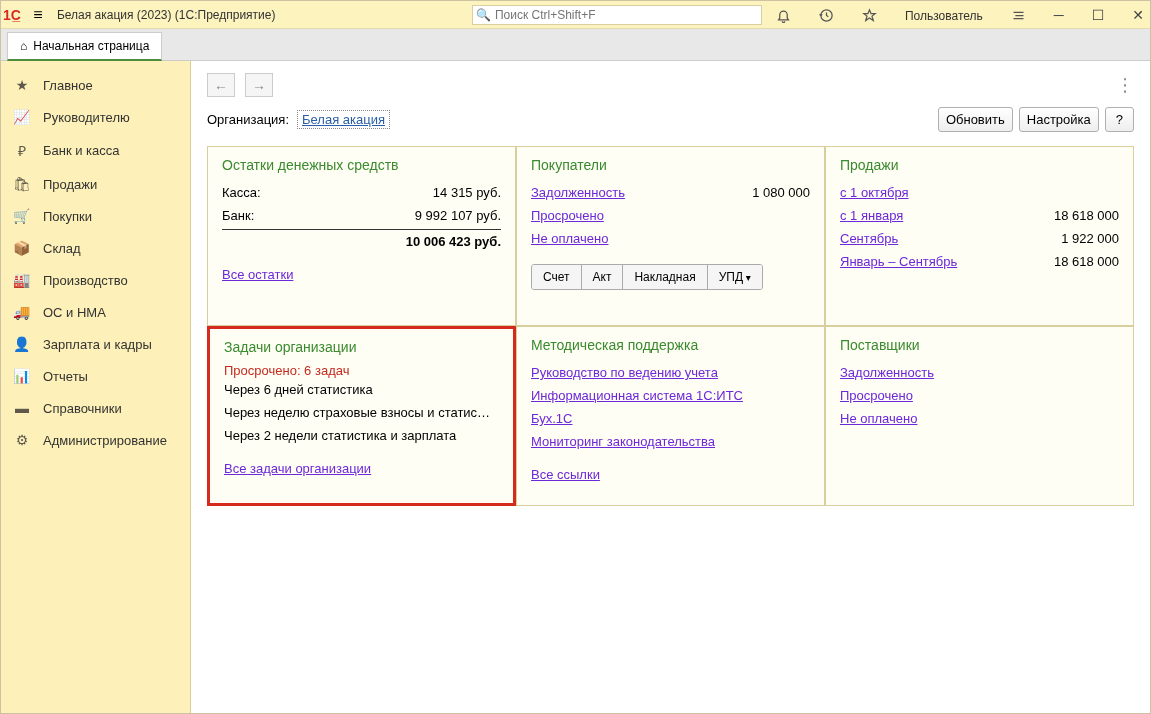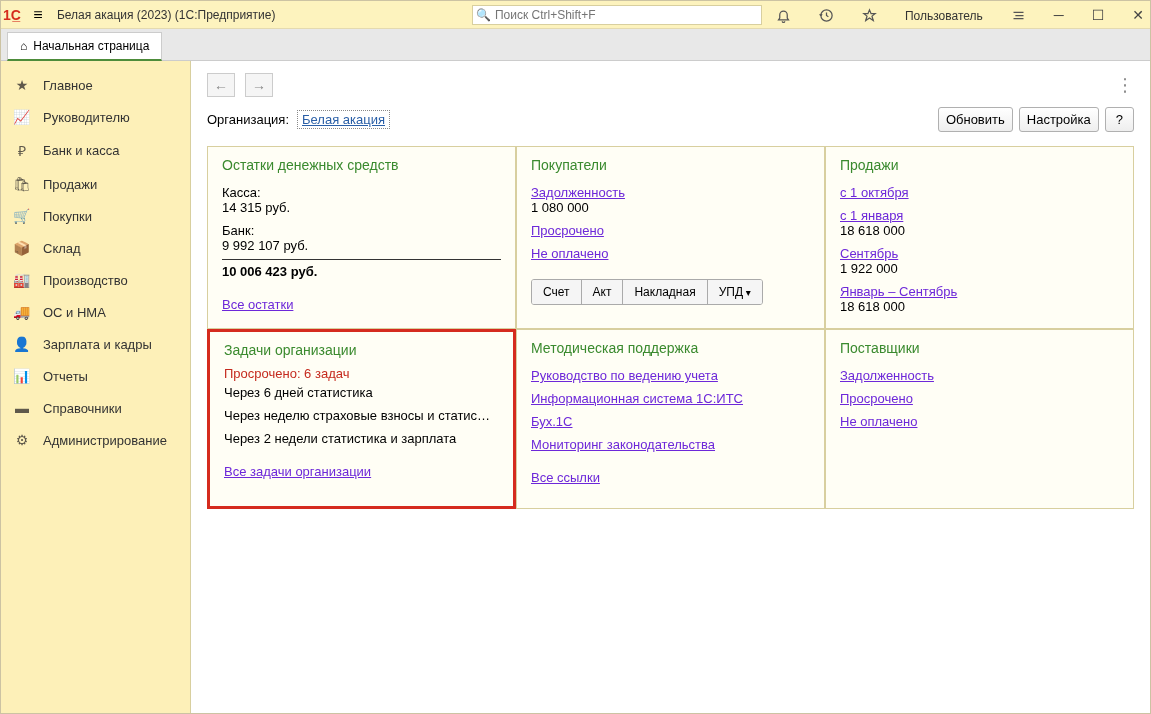--- a/index.html
+++ b/index.html
@@ -35,21 +35,21 @@
 .org-row { display: flex; align-items: center; gap: 8px; margin-bottom: 14px; }
 .org-row .label { font-size: 13px; }
 .org-row .value { font-size: 13px; color: #295ea6; border: 1px dotted #888; padding: 1px 4px; text-decoration: underline; cursor: pointer; }
 .org-row .buttons { margin-left: auto; display: flex; gap: 6px; }
 .btn { border: 1px solid #b0b0b0; background: linear-gradient(#fff,#eee); padding: 4px 7px; font-size: 13px; border-radius: 3px; cursor: pointer; }
 .btn.sq { padding: 4px 10px; }
 
 .cards { display: grid; grid-template-columns: 1fr 1fr 1fr; }
 .card { border: 1px solid #d8cf9f; background: #fffef5; padding: 10px 14px; font-size: 13px; min-height:180px; }
 .card h3 { color: #3a8a2e; font-size: 14px; font-weight: 400; margin-bottom: 8px; }
-.card .row { display: flex; justify-content: flex-start; padding: 4px 0; flex-direction: column; }
+.card .row { display: flex; justify-content: space-between; padding: 4px 0; }
 .card .link { color: #6d28d9; text-decoration: underline; cursor: pointer; }
 .card .total { font-weight: bold; border-top: 1px solid #333; margin-top: 2px; padding-top: 4px; }
 .card .overdue { color: #c52a1e; }
 .card.highlight { border: 3px solid #d52b1e; }
 .card .bottom-link { margin-top: 14px; display: block; }
 .doc-btns { display: flex; margin-top: 14px; border: 1px solid #aaa; border-radius: 3px; overflow: hidden; width: fit-content; }
 .doc-btns > div { padding: 5px 11px; border-right: 1px solid #aaa; background: #f5f5f5; cursor: pointer; font-size: 12px; }
 .doc-btns > div:last-child { border-right: none; }
 .doc-btns .dd::after { content: " ▾"; font-size: 10px; }
 

